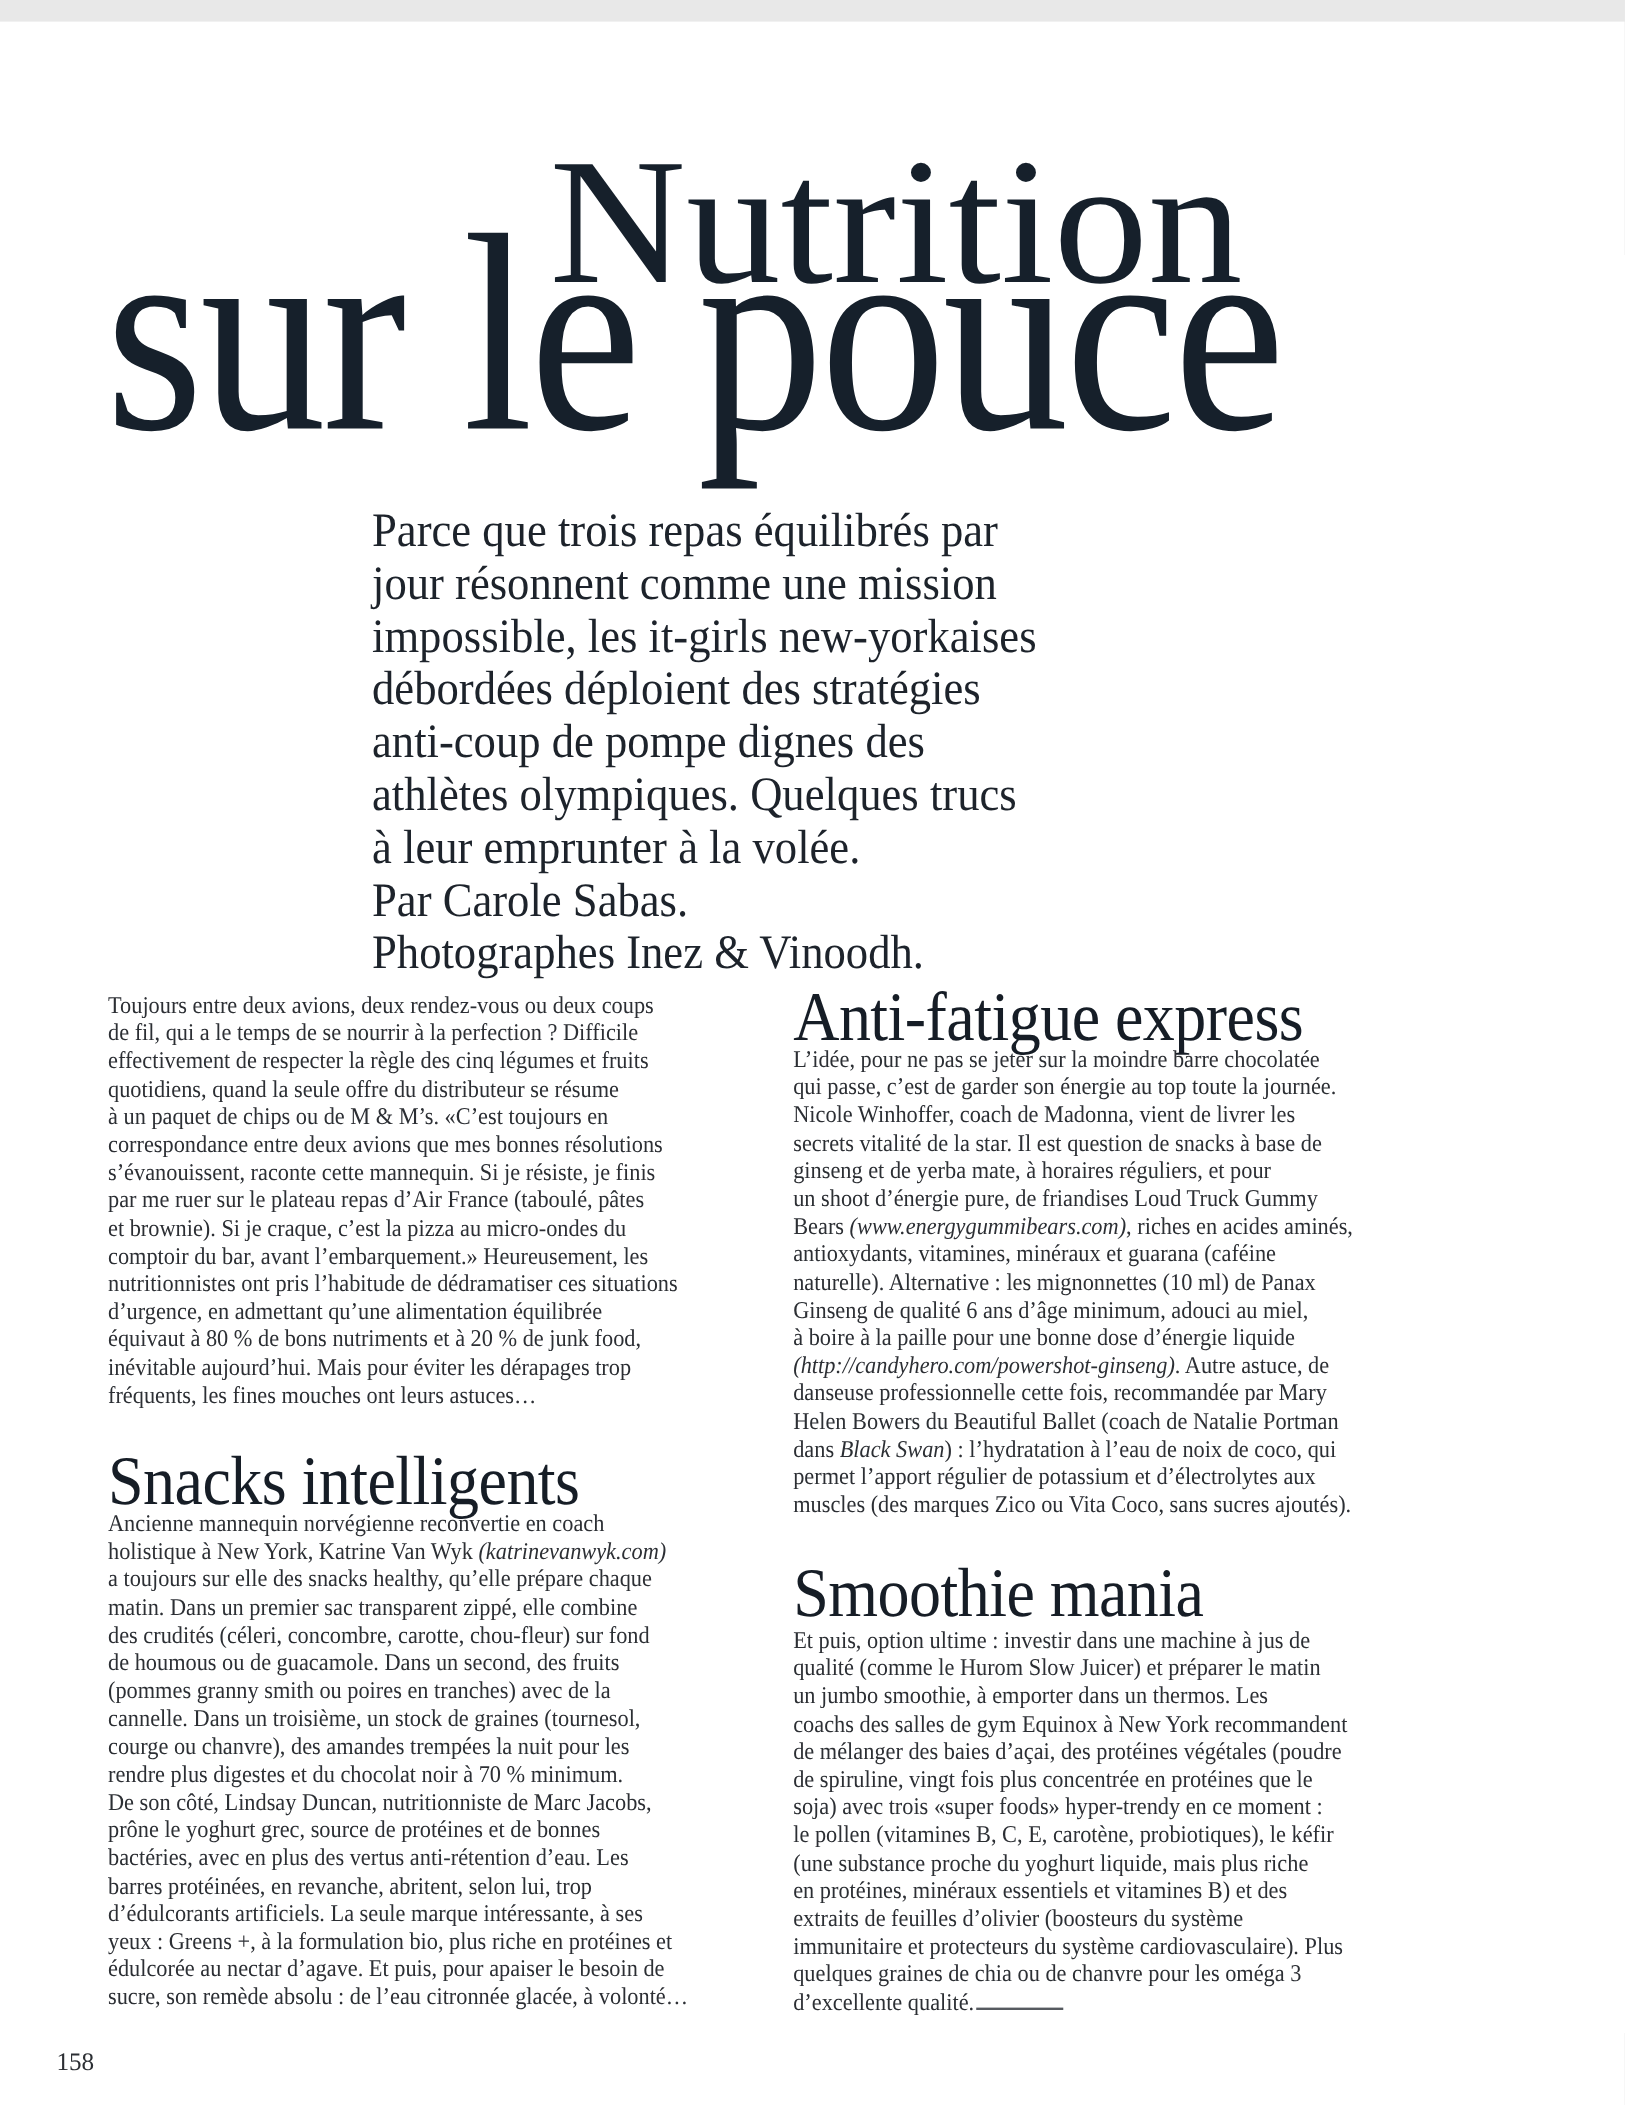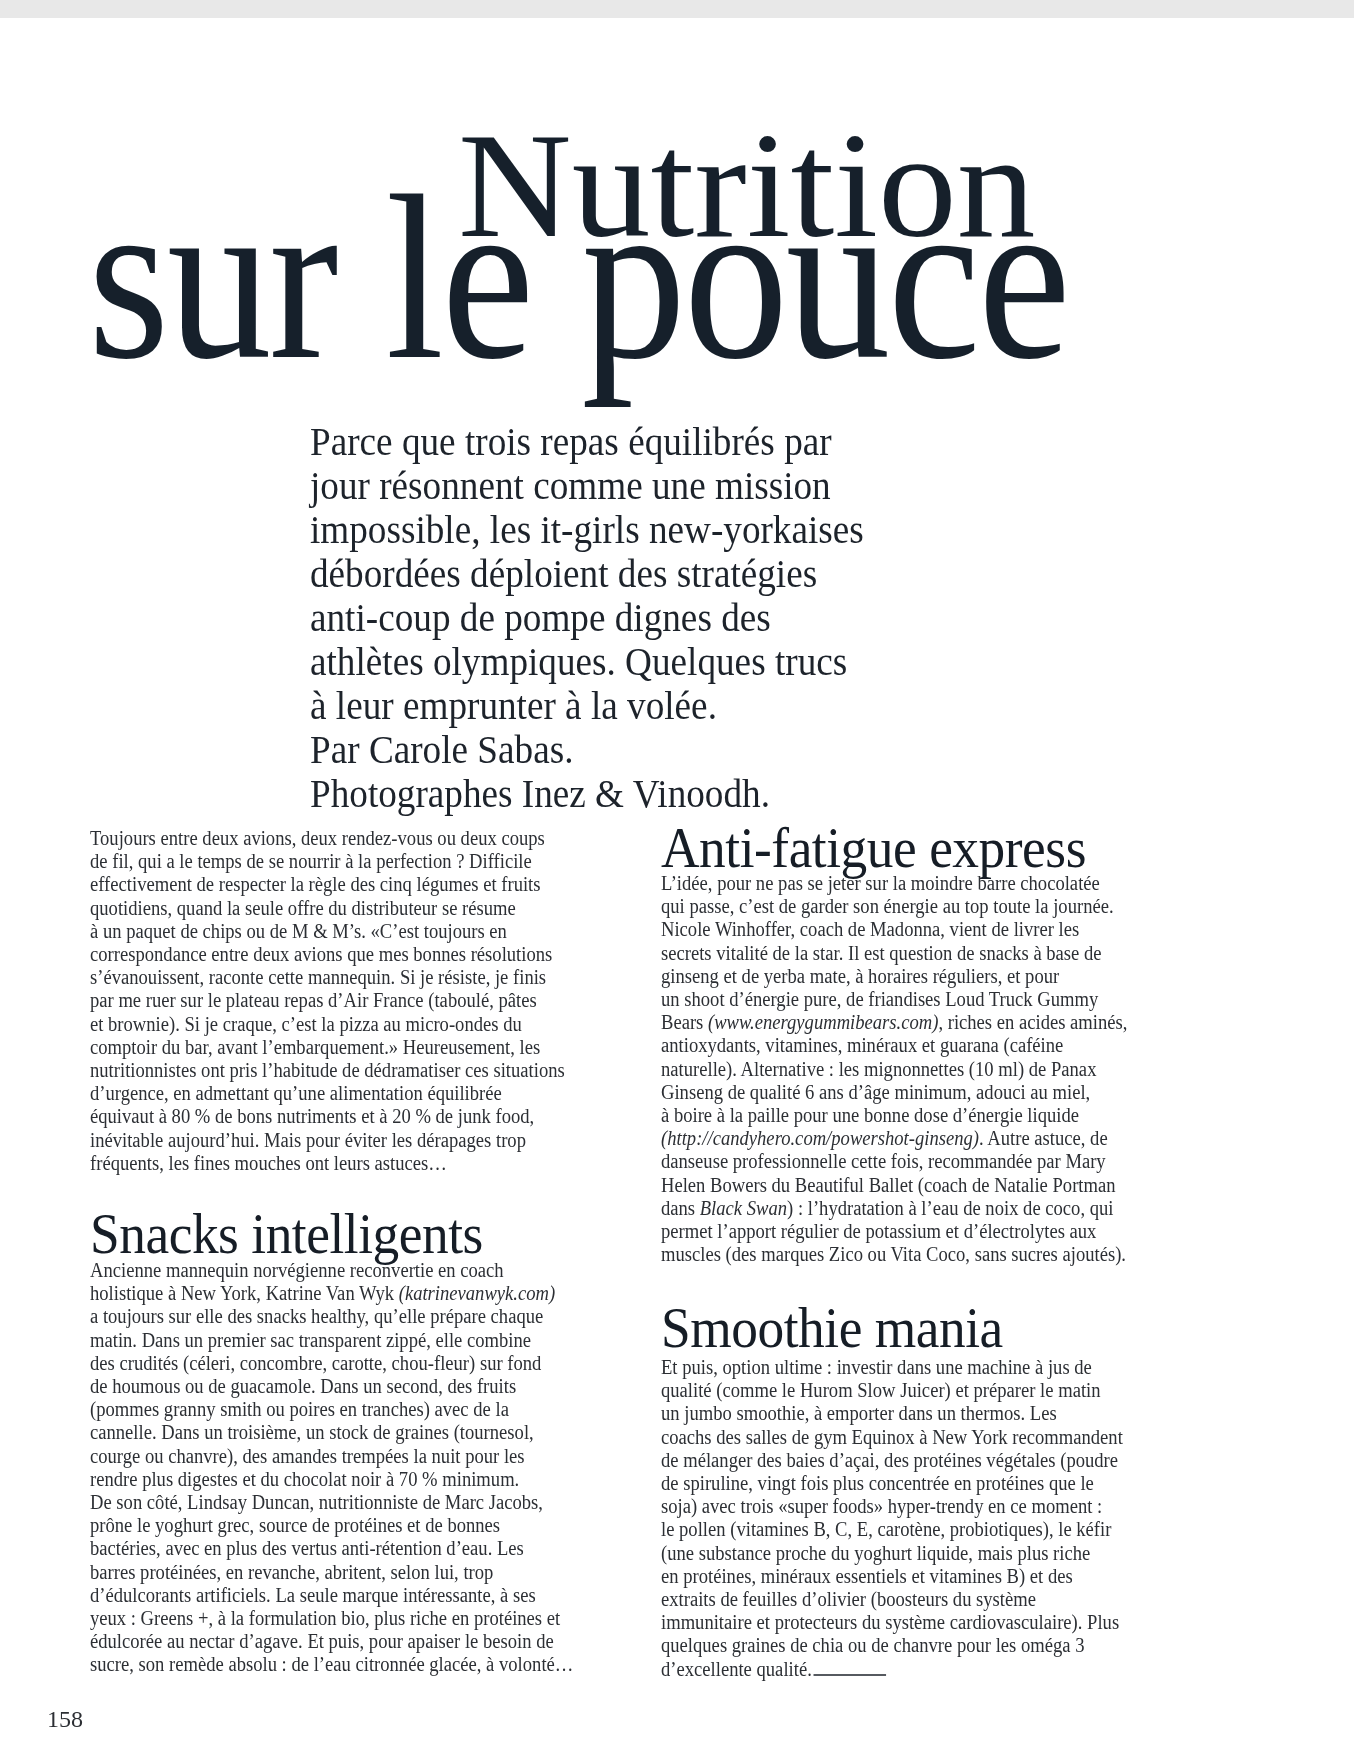--- a/index.html
+++ b/index.html
@@ -58,21 +58,21 @@
   .b-smoothie{left:661px;top:1338px;}
   .italic{font-style:italic;}
   .end-rule{
     display:inline-block;width:78px;height:2px;
     background:#565a60;vertical-align:baseline;
     margin-left:2px;
   }
   
   .page-number{
     position:absolute;left:47px;top:1688px;
-    font-size:24px;color:#2c2f34;
+    font-size:21px;color:#2c2f34;
   }
 </style>
 </head>
 <body>
 
 <div class="page">
 
   <h1 class="title-line1">Nutrition</h1>
 
   <h1 class="title-line2">sur le pouce</h1>

